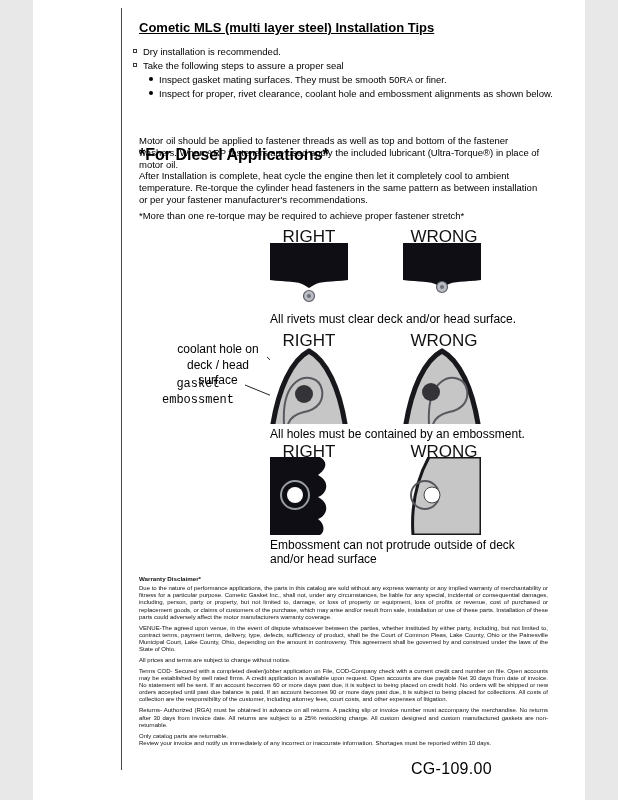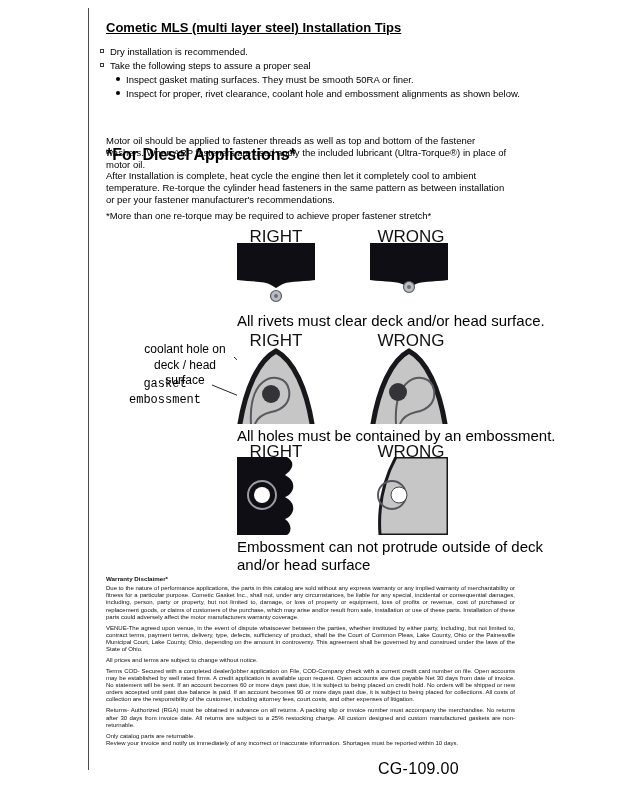--- a/index.html
+++ b/index.html
@@ -1,33 +1,33 @@
 <!DOCTYPE html>
 <html><head>
 <meta charset="utf-8">
 <style>
   * { margin:0; padding:0; box-sizing:border-box; }
   html,body { background:#e8e8e8; }
   body { font-family:"Liberation Sans", sans-serif; color:#000; }
-  .page { position:relative; width:618px; height:800px; background:#ffffff; margin:0 auto; overflow:hidden; }
+  .page { position:relative; width:552px; height:800px; background:#ffffff; margin:0 auto; overflow:hidden; }
   .left-rule { position:absolute; left:88px; top:8px; width:1px; height:762px; background:#4a4a4a; }
   .title { position:absolute; left:106px; top:20px; font-size:13px; font-weight:bold; text-decoration:underline; white-space:nowrap; }
   .bullets { position:absolute; left:100px; top:46px; width:430px; }
   .b-item { display:flex; align-items:flex-start; gap:6px; font-size:9.5px; line-height:1.2; margin-bottom:2.5px; }
   .b-item.sub { margin-left:16px; }
   .sq { width:4px; height:4px; border:1px solid #3a3a3a; background:#fff; margin-top:3px; flex:0 0 auto; }
   .dot { width:4px; height:4px; border-radius:50%; background:#000; margin-top:3px; flex:0 0 auto; }
   .diesel-h { position:absolute; left:106px; top:117px; font-size:16px; font-weight:bold;margin-top:29px; }
   .para { position:absolute; left:106px; width:408px; font-size:9.5px; line-height:1.25; }
   .p1 { top:135px; }
   .p2 { top:170px; }
   .note { top:210px; }
   .dg-label { position:absolute; width:78px; text-align:center; font-size:17px; color:#111; }
   .dg-img { position:absolute; width:78px; display:block; }
-  .caption { position:absolute; font-size:15px; line-height:1.2; }
+  .caption { position:absolute; font-size:12px; line-height:1.2; }
   .callout { position:absolute; font-size:12px; line-height:1.3; text-align:center; }
   .callout-lines { position:absolute; left:150px; top:345px; width:130px; height:65px; pointer-events:none; }
   .disc { position:absolute; left:106px; top:575px; width:409px; font-size:6px; line-height:1.18; color:#111; }
   .disc .dh { font-weight:bold; margin-bottom:3px; font-size:6.2px; }
   .disc p { margin-bottom:4px; text-align:justify; }
   .disc p.tight { margin-bottom:0; }
   .footer-code { position:absolute; left:378px; top:760px; font-size:16px; letter-spacing:0.3px; }
 </style>
 </head>
 <body>

